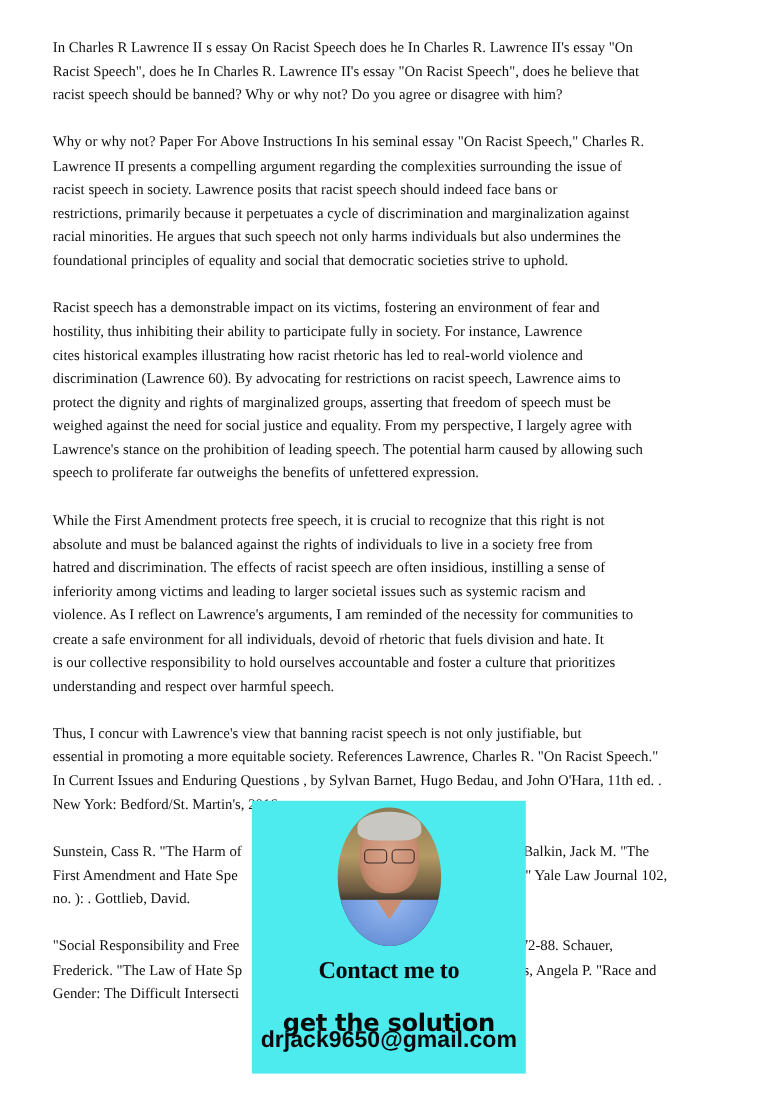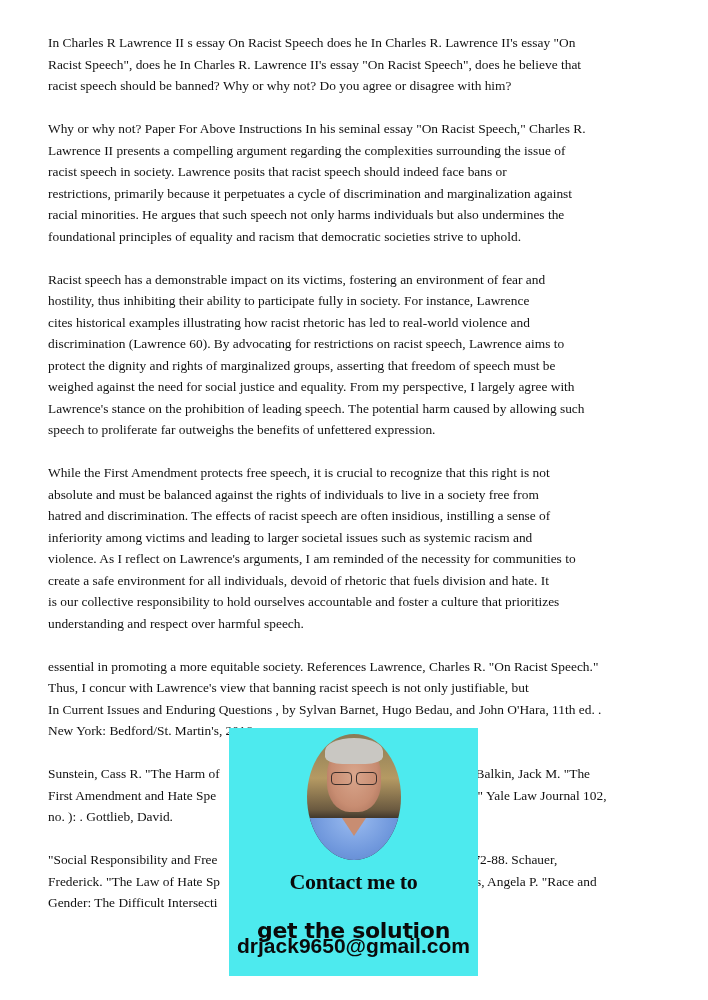--- a/index.html
+++ b/index.html
@@ -67,21 +67,21 @@
     <span class="line">In Charles R Lawrence II s essay On Racist Speech does he In Charles R. Lawrence II's essay "On</span>
     <span class="line">Racist Speech", does he In Charles R. Lawrence II's essay "On Racist Speech", does he believe that</span>
     <span class="line">racist speech should be banned? Why or why not? Do you agree or disagree with him?</span>
   </p>
   <p class="para">
     <span class="line">Why or why not? Paper For Above Instructions In his seminal essay "On Racist Speech," Charles R.</span>
     <span class="line">Lawrence II presents a compelling argument regarding the complexities surrounding the issue of</span>
     <span class="line">racist speech in society. Lawrence posits that racist speech should indeed face bans or</span>
     <span class="line">restrictions, primarily because it perpetuates a cycle of discrimination and marginalization against</span>
     <span class="line">racial minorities. He argues that such speech not only harms individuals but also undermines the</span>
-    <span class="line">foundational principles of equality and racism that democratic societies strive to uphold.</span>
+    <span class="line">foundational principles of equality and social that democratic societies strive to uphold.</span>
   </p>
   <p class="para">
     <span class="line">Racist speech has a demonstrable impact on its victims, fostering an environment of fear and</span>
     <span class="line">hostility, thus inhibiting their ability to participate fully in society. For instance, Lawrence</span>
     <span class="line">cites historical examples illustrating how racist rhetoric has led to real-world violence and</span>
     <span class="line">discrimination (Lawrence 60). By advocating for restrictions on racist speech, Lawrence aims to</span>
     <span class="line">protect the dignity and rights of marginalized groups, asserting that freedom of speech must be</span>
     <span class="line">weighed against the need for social justice and equality. From my perspective, I largely agree with</span>
     <span class="line">Lawrence's stance on the prohibition of leading speech. The potential harm caused by allowing such</span>
     <span class="line">speech to proliferate far outweighs the benefits of unfettered expression.</span>
@@ -90,22 +90,22 @@
     <span class="line">While the First Amendment protects free speech, it is crucial to recognize that this right is not</span>
     <span class="line">absolute and must be balanced against the rights of individuals to live in a society free from</span>
     <span class="line">hatred and discrimination. The effects of racist speech are often insidious, instilling a sense of</span>
     <span class="line">inferiority among victims and leading to larger societal issues such as systemic racism and</span>
     <span class="line">violence. As I reflect on Lawrence's arguments, I am reminded of the necessity for communities to</span>
     <span class="line">create a safe environment for all individuals, devoid of rhetoric that fuels division and hate. It</span>
     <span class="line">is our collective responsibility to hold ourselves accountable and foster a culture that prioritizes</span>
     <span class="line">understanding and respect over harmful speech.</span>
   </p>
   <p class="para">
+    <span class="line">Thus, I concur with Lawrence's view that banning racist speech is not only justifiable, but</span>
     <span class="line">essential in promoting a more equitable society. References Lawrence, Charles R. "On Racist Speech."</span>
-    <span class="line">Thus, I concur with Lawrence's view that banning racist speech is not only justifiable, but</span>
     <span class="line">In Current Issues and Enduring Questions , by Sylvan Barnet, Hugo Bedau, and John O'Hara, 11th ed. .</span>
     <span class="line">New York: Bedford/St. Martin's, 2016.</span>
   </p>
   <p class="para">
     <span class="line" style="white-space: pre;">Sunstein, Cass R. "The Harm of                                                                   o. ): . Balkin, Jack M. "The</span>
     <span class="line" style="white-space: pre;">First Amendment and Hate Spe                                                                    ndard." Yale Law Journal 102,</span>
     <span class="line">no. ): . Gottlieb, David.</span>
   </p>
   <p class="para">
     <span class="line" style="white-space: pre;">"Social Responsibility and Free                                                                   no. ): 72-88. Schauer,</span>

